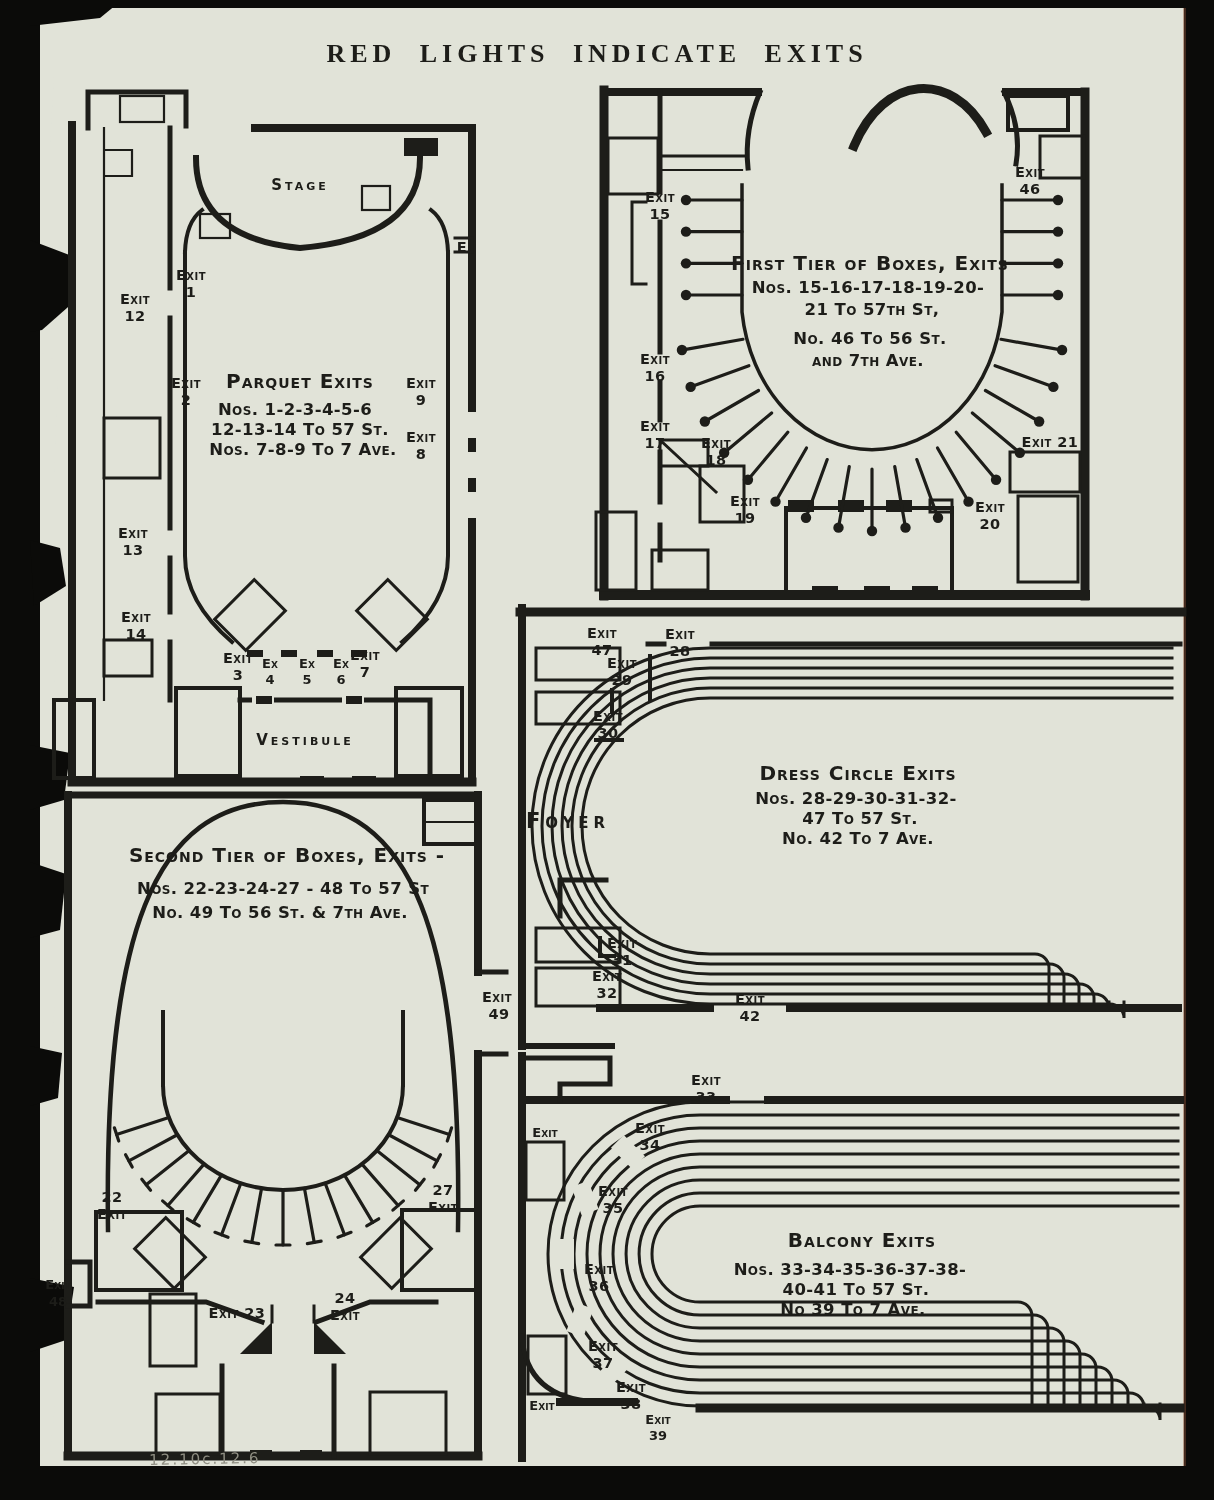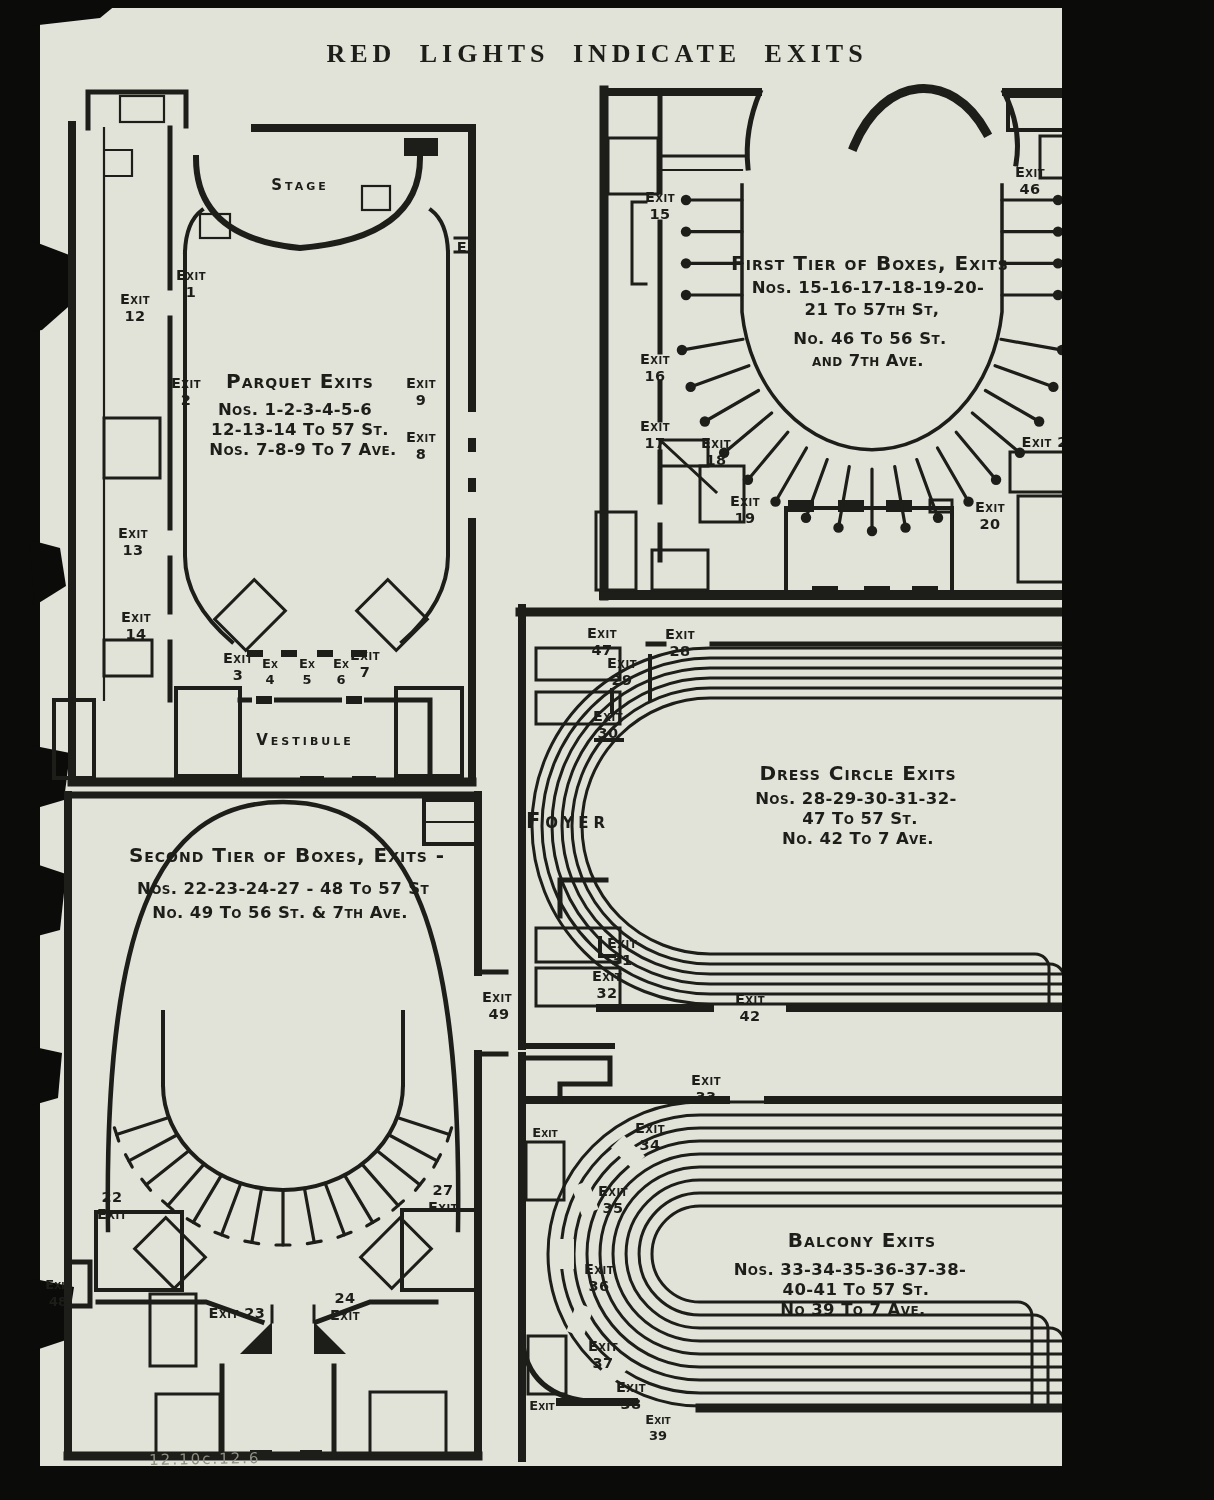--- a/index.html
+++ b/index.html
@@ -1,16 +1,16 @@
 <!DOCTYPE html>
 <html><head>
 <meta charset="utf-8">
 <style>
   html,body{margin:0;padding:0;background:#0b0b09;}
-  #stage{position:relative;width:1062px;height:1500px;background:#0b0b09;overflow:hidden;}
+  #stage{position:relative;width:1214px;height:1500px;background:#0b0b09;overflow:hidden;}
   svg{position:absolute;left:0;top:0;}
   svg *{vector-effect:none;}
   .s{stroke:#1d1d19;fill:none;stroke-linecap:square;}
   .w2{stroke-width:2.2;} .w3{stroke-width:3;} .w35{stroke-width:3.5;} .w4{stroke-width:4;}
   .w5{stroke-width:5;} .w6{stroke-width:6;} .w7{stroke-width:7;} .w8{stroke-width:8;}
   .w9{stroke-width:9;} .w10{stroke-width:10;}
   .f{fill:#1d1d19;stroke:none;}
   .paperf{fill:#e1e3d8;stroke:none;}
   .blob{fill:#0b0b09;stroke:none;}
   text{font-family:"DejaVu Sans",sans-serif;font-weight:bold;fill:#1d1d19;stroke:none;

